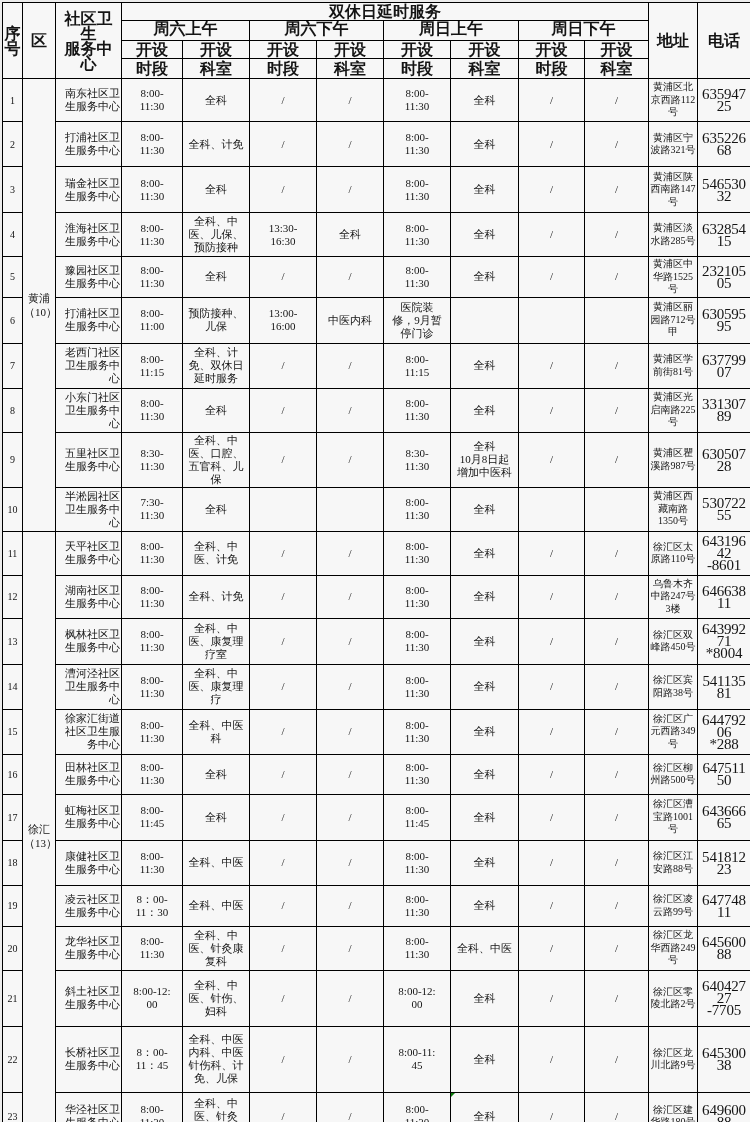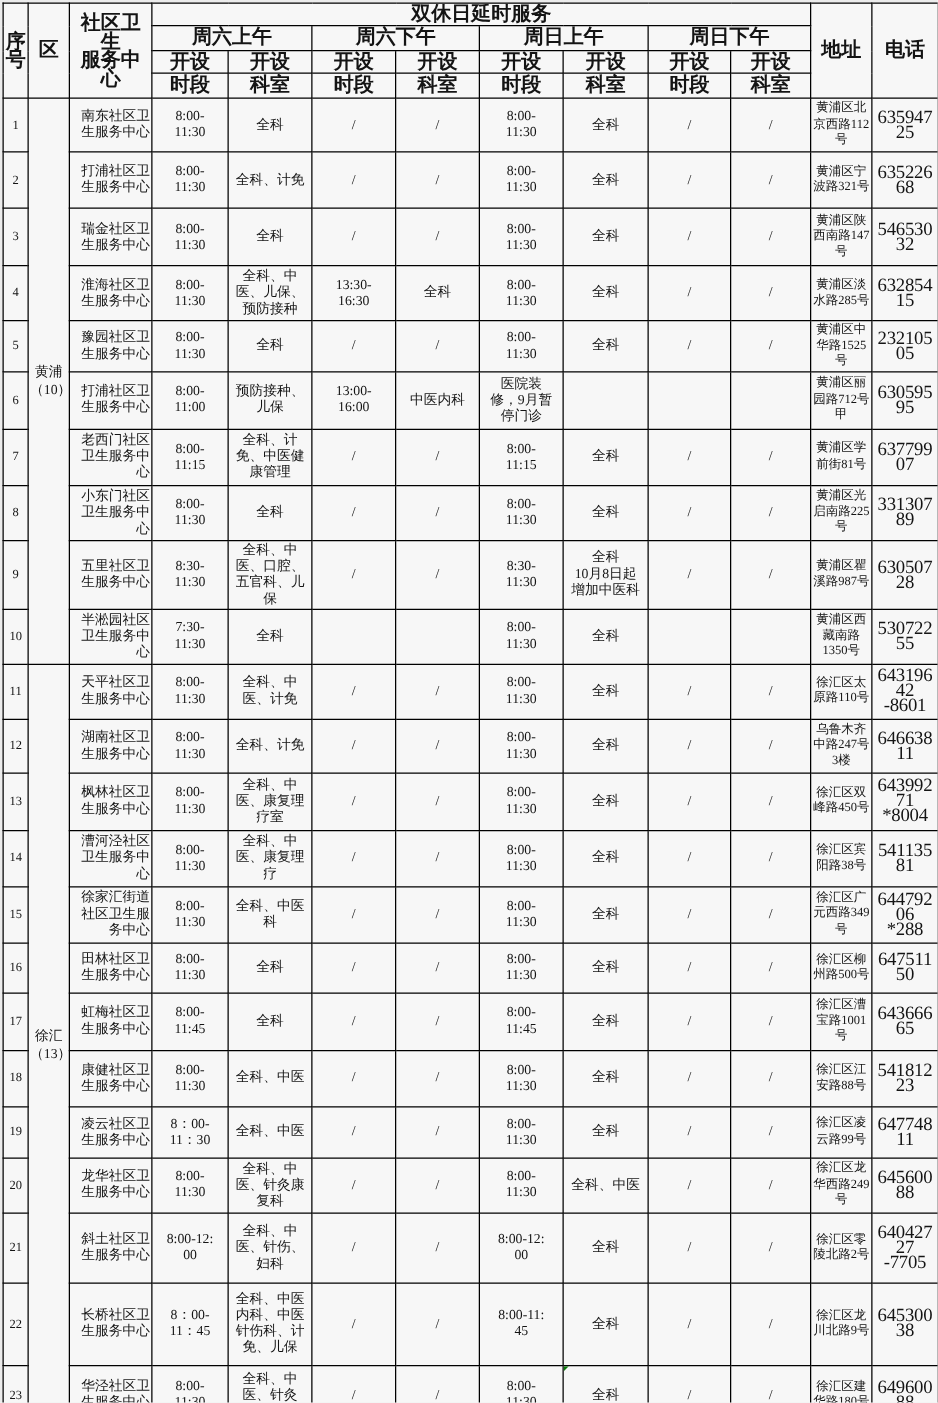--- a/index.html
+++ b/index.html
@@ -187,21 +187,21 @@
         <td class="c-time"></td>
         <td class="c-dept"></td>
         <td class="c-addr">黄浦区丽园路712号甲</td>
         <td class="c-phone">63059595</td>
       </tr>
       <tr style="height: 45px;">
         <td class="c-no">7</td>
         <td class="c-name">老西门社区卫生服务中心</td>
         <td class="c-time">8:00-
 11:15</td>
-        <td class="c-dept">全科、计免、中医健康管理</td>
+        <td class="c-dept">全科、计免、双休日延时服务</td>
         <td class="c-time">/</td>
         <td class="c-dept">/</td>
         <td class="c-time">8:00-
 11:15</td>
         <td class="c-dept">全科</td>
         <td class="c-time">/</td>
         <td class="c-dept">/</td>
         <td class="c-addr">黄浦区学前街81号</td>
         <td class="c-phone">63779907</td>
       </tr>

